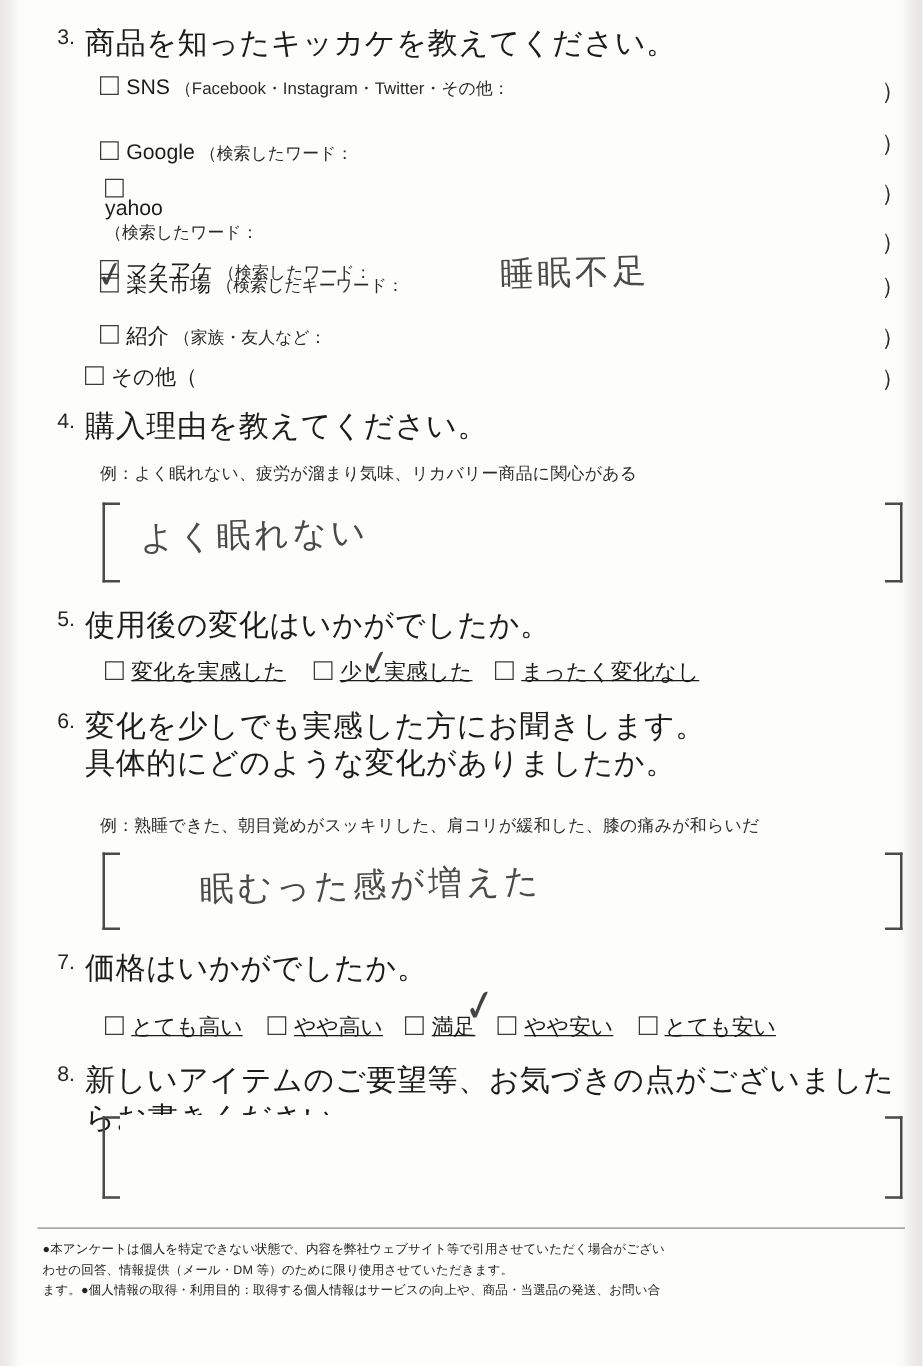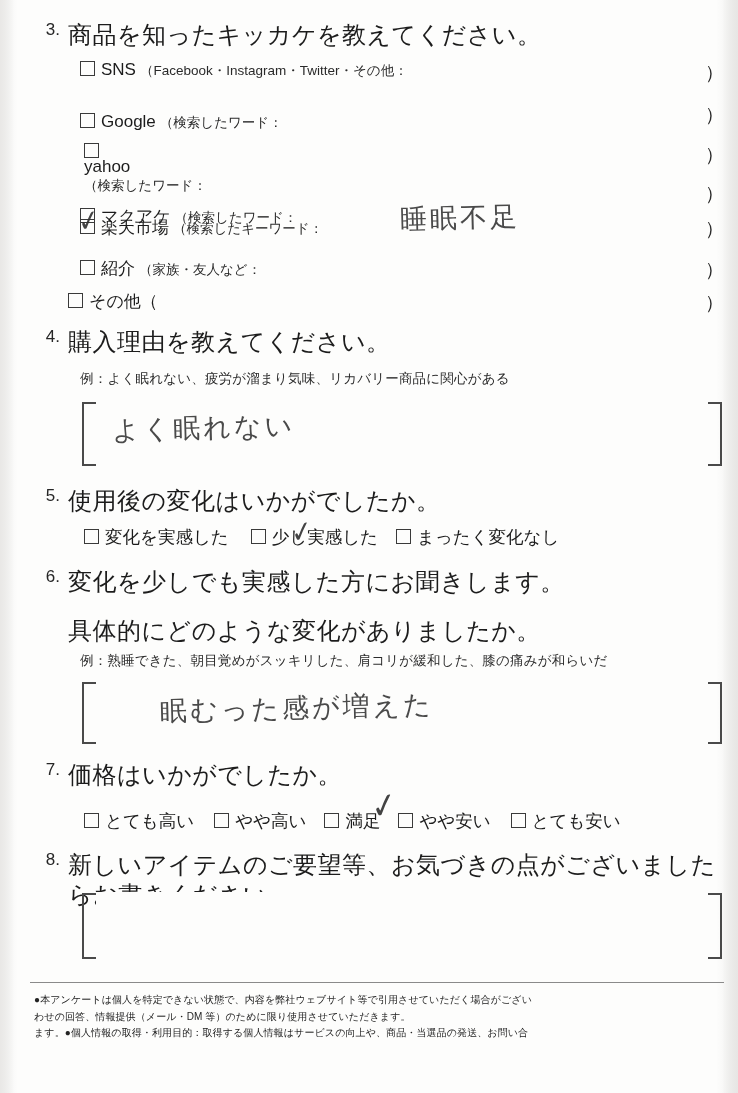--- a/index.html
+++ b/index.html
@@ -144,21 +144,21 @@
   }
 
   .scale-row {
     position: absolute;
     display: flex;
     align-items: baseline;
     font-size: 17.5px;
     color: #1c1c1c;
     white-space: nowrap;
   }
-  .scale-row .item { display: flex; align-items: baseline; }
+  .scale-row .item { display: flex; align-items: baseline; text-decoration: underline; }
 
   .footer {
     position: absolute;
     left: 34px;
     right: 18px;
     top: 992px;
     font-size: 10px;
     line-height: 1.65;
     color: #232323;
     letter-spacing: 0.1px;
@@ -264,21 +264,21 @@
       <span class="box"></span>
       <span>まったく変化なし</span>
     </span>
   </div>
   <div class="checkmark" style="left:289px; top:517px;">✓</div>
 
   <div class="q" style="left:30px; top:567px;">
     <div class="qnum">6.</div>
     <div class="qtext">変化を少しでも実感した方にお聞きします。</div>
   </div>
-  <div class="qtext" style="position:absolute; left:68px; top:616px;">具体的にどのような変化がありましたか。</div>
+  <div class="qtext" style="position:absolute; left:68px; top:596px;">具体的にどのような変化がありましたか。</div>
   <div class="example" style="left:80px; top:652px;">例：熟睡できた、朝目覚めがスッキリした、肩コリが緩和した、膝の痛みが和らいだ</div>
 
   <div class="bracket" style="left:82px; top:682px; width:640px; height:62px;">
     <div class="inner-hide"></div>
   </div>
   <div class="hand" style="left:160px; top:690px;">眠むった感が増えた</div>
 
   <div class="q" style="left:30px; top:760px;">
     <div class="qnum">7.</div>
     <div class="qtext">価格はいかがでしたか。</div>

